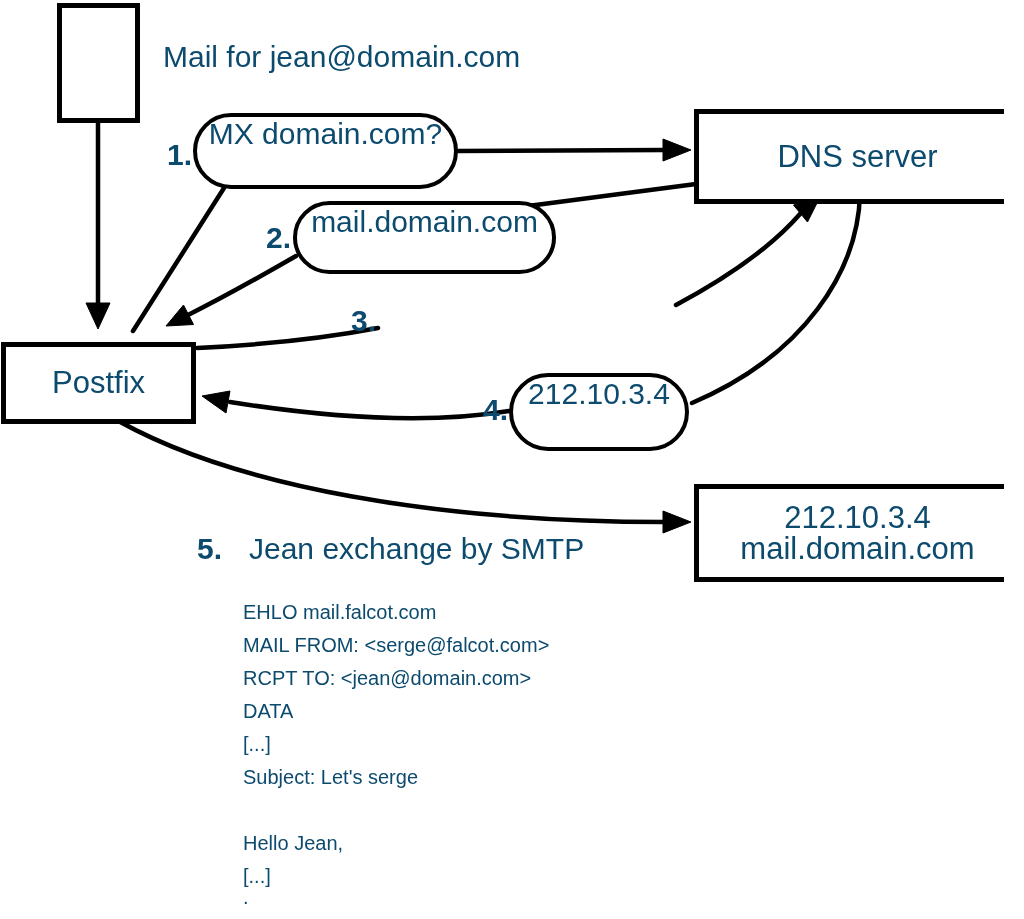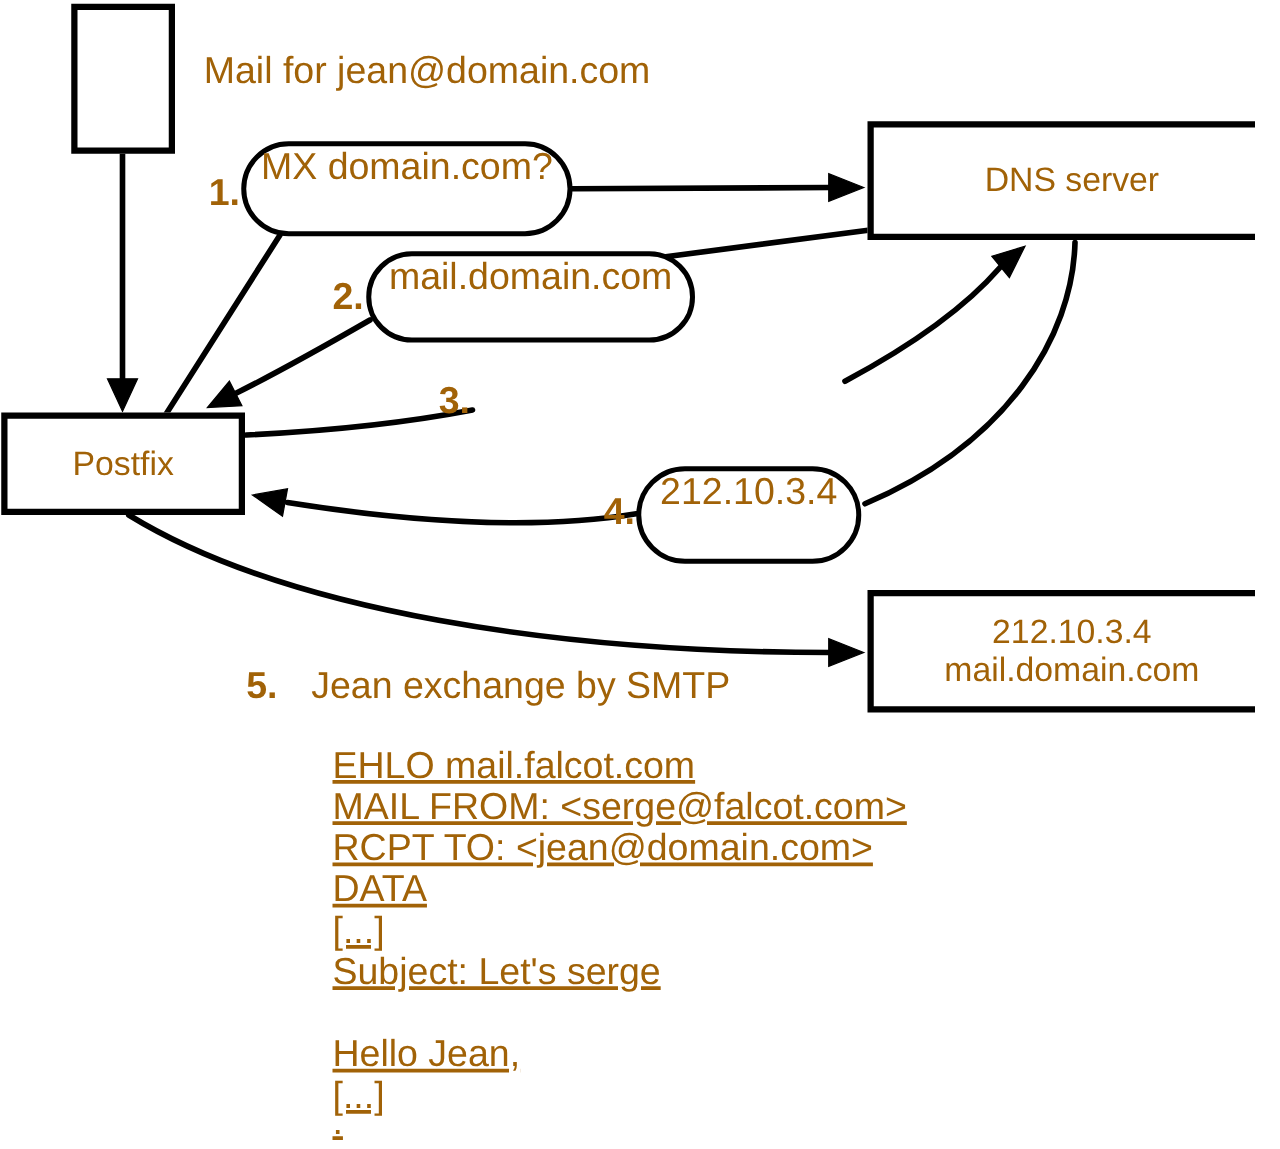--- a/index.html
+++ b/index.html
@@ -1,41 +1,41 @@
 <!DOCTYPE html>
 <html><head>
 <meta charset="utf-8">
 <style>
   html,body { margin:0; padding:0; background:#fff; }
   .canvas {
     position:relative; width:1004px; height:919px; overflow:hidden;
-    background:#ffffff; color:#a16207;
+    background:#ffffff; color:#0c4a6e;
     font-family:"Liberation Sans", sans-serif;
   }
   .layer-svg { position:absolute; left:0; top:0; z-index:1; }
   .node {
     position:absolute; box-sizing:border-box; background:#ffffff;
     border:5px solid #000; z-index:2;
     display:flex; align-items:center; justify-content:center;
-    font-size:27px; text-align:center;
+    font-size:31px; text-align:center;margin-top:12px;
   }
   .pill {
     position:absolute; box-sizing:border-box; background:#ffffff;
     border:4px solid #000; border-radius:40px; z-index:2;
     display:flex; align-items:flex-start; justify-content:center;
     font-size:30px; white-space:nowrap;
   }
   .num {
     position:absolute; z-index:3; font-size:30px; font-weight:bold;
     line-height:1; width:42px; text-align:right; white-space:nowrap;
   }
   .lbl { position:absolute; z-index:3; font-size:30px; line-height:1; white-space:nowrap; }
   .mail-rect { position:absolute; box-sizing:border-box; border:5px solid #000; background:#fff; z-index:2; }
   .target-inner { line-height:31px; }
-  .smtp { position:absolute; left:266px; top:596px; z-index:3; font-size:30px; line-height:33px;text-decoration:underline; }
+  .smtp { position:absolute; left:243px; top:596px; z-index:3; font-size:20px; line-height:33px; }
   .smtp .smtp-line { height:33px; white-space:pre; }
   .smtp .dot-line { margin-top:-12px; }
 </style>
 </head>
 <body>
 
 <div class="canvas">
 
   <svg class="layer-svg" width="1024" height="919" viewBox="0 0 1024 919">
     <g stroke="#000" stroke-width="4.5" fill="none" stroke-linecap="round">

